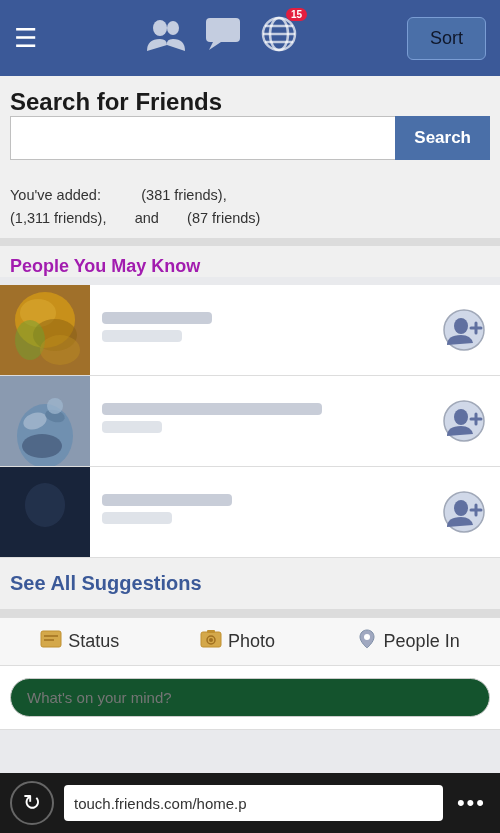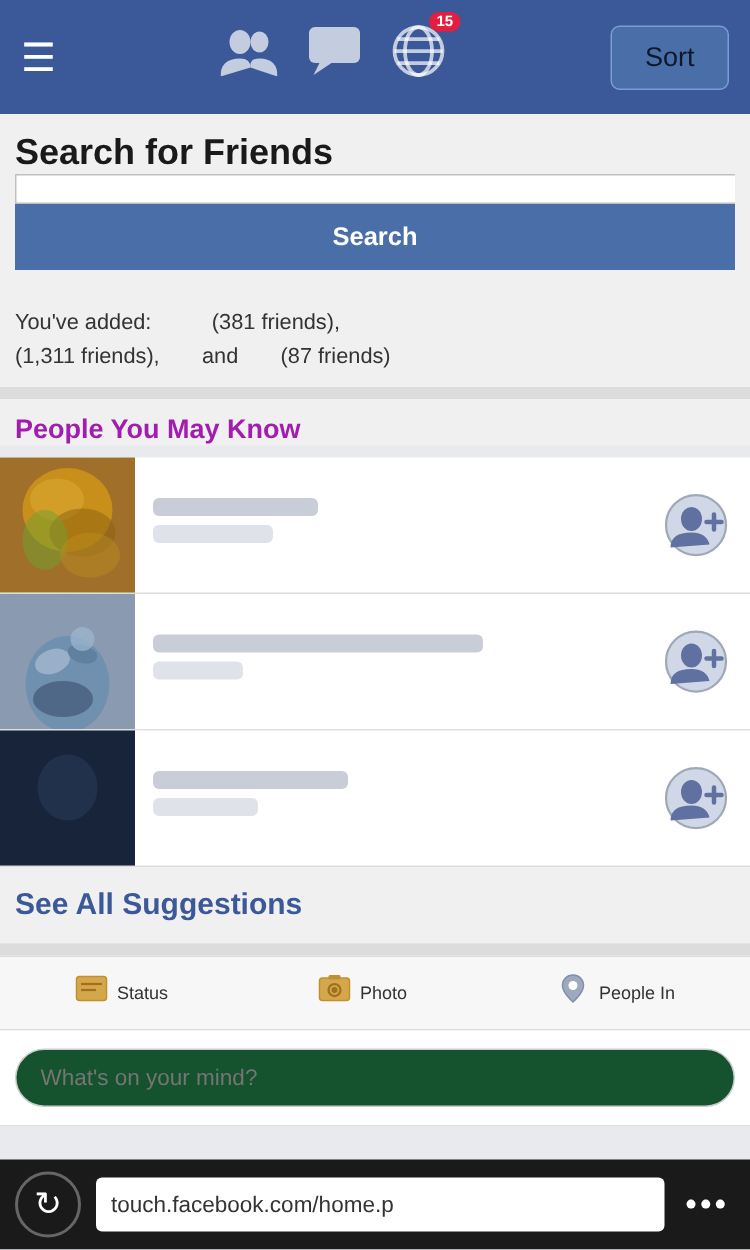--- a/index.html
+++ b/index.html
@@ -75,21 +75,20 @@
       padding: 12px 10px 14px 10px;
     }
     .search-title {
       font-size: 24px;
       font-weight: bold;
       color: #1a1a1a;
     }
     .search-row {
       display: flex;
       gap: 0;
-      flex-direction: column;
     }
     .search-input {
       flex: 1;
       height: 44px;
       border: 1.5px solid #c0c0c0;
       border-right: none;
       background: #fff;
       font-size: 16px;
       padding: 0 10px;
       outline: none;
@@ -203,21 +202,21 @@
       display: flex;
       align-items: center;
       justify-content: space-around;
       padding: 10px 0;
     }
     .status-action {
       display: flex;
       align-items: center;
       gap: 6px;
       cursor: pointer;
-      font-size: 12px;
+      font-size: 18px;
       color: #333;
       font-weight: 500;
     }
     .status-action-icon {
       font-size: 20px;
       color: #7a8a9a;
     }
 
     
     .whats-on-mind {
@@ -475,16 +474,16 @@
 
 <div class="whats-on-mind">
   <input class="whats-input" type="text" placeholder="What's on your mind?" style="">
 </div>
 
 <div class="browser-bar">
   <div class="browser-back-btn">
     <span class="browser-back-icon">↻</span>
   </div>
   <div class="browser-url-bar">
-    <span>touch.facebook.com/home.p</span>
+    <span>touch.friends.com/home.p</span>
   </div>
   <span class="browser-more-btn">•••</span>
 </div>
 
 </body></html>

